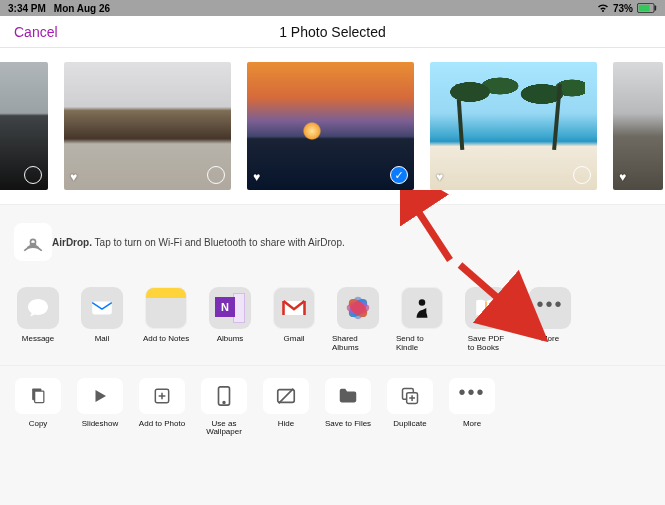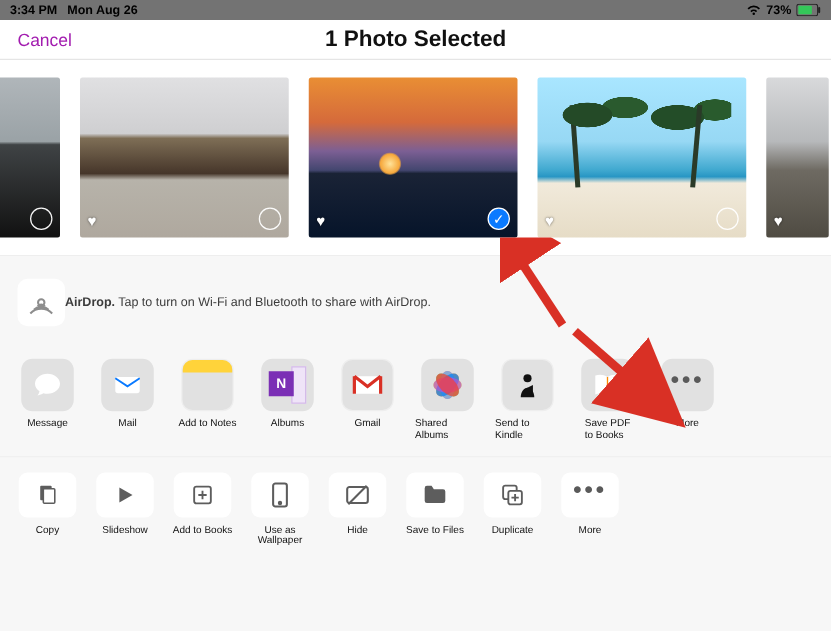--- a/index.html
+++ b/index.html
@@ -1,29 +1,29 @@
 <!DOCTYPE html>
 <html><head>
 <meta charset="utf-8">
 <style>
   * { box-sizing: border-box; margin: 0; padding: 0; font-family: -apple-system, "Helvetica Neue", Helvetica, Arial, sans-serif; }
   html, body { width: 665px; height: 505px; background: #fff; overflow: hidden; position: relative; }
   body { background: #f7f7f7; }
 
   
-  .status-bar { height: 16px; width: 100%; background:#737373; display:flex; align-items:center; font-size:10px; font-weight:600; padding:0 8px; }
+  .status-bar { height: 16px; width: 100%; background:#a3a3a3; display:flex; align-items:center; font-size:10px; font-weight:600; padding:0 8px; }
   .status-left { display:flex; gap:8px; }
   .status-right { margin-left:auto; display:flex; gap:4px; align-items:center; }
   .wifi-ico, .batt-ico { display:inline-block; }
   .wifi-ico svg, .batt-ico svg { display:block; }
 
   
   .navbar { height:32px; width:100%; background:#fff; display:flex; align-items:center; padding:0 14px; border-bottom:1px solid #e5e5e5; }
   .cancel-btn { color:#a21caf; font-size:14px; cursor:pointer; }
-  .nav-title { position:absolute; left:50%; transform:translateX(-50%); font-size:18px; font-weight:700; color:#111; }
+  .nav-title { position:absolute; left:50%; transform:translateX(-50%); font-size:14px; font-weight:400; color:#111; }
 
   
   .photo-strip { display:flex; gap:16px; padding:14px 0 14px 0; background:#fff; margin-top:0; width:100%; overflow:hidden; border-bottom:1px solid #eee;}
   .photo-strip-inner { display:flex; gap:16px; transform:translateX(-14px); }
   .photo { width:167px; height:128px; flex:0 0 auto; position:relative; border-radius:2px; overflow:hidden; }
   .photo.half-left { width:62px; }
   .photo.half-right { width:50px; }
   .heart { position:absolute; left:6px; bottom:6px; color:#fff; font-size:12px; text-shadow:0 0 2px rgba(0,0,0,.6);}
   .sel-circle { position:absolute; right:6px; bottom:6px; width:18px; height:18px; border-radius:50%; border:1.5px solid rgba(255,255,255,.95); background:rgba(0,0,0,0); }
   .sel-check { position:absolute; right:6px; bottom:6px; width:18px; height:18px; border-radius:50%; background:#0a7aff; display:flex; align-items:center; justify-content:center; color:#fff; font-size:11px; border:1.5px solid #fff;}
@@ -254,21 +254,21 @@
     <span class="lbl">Slideshow</span>
   </div>
 
   <div class="action">
     <div class="act-tile">
       <svg width="20" height="20" viewBox="0 0 24 24" fill="none" stroke="currentColor" stroke-width="1.8">
           <rect x="4" y="4" width="16" height="16" rx="2"></rect>
           <path d="M12 8v8M8 12h8"></path>
         </svg>
     </div>
-    <span class="lbl">Add to Books</span>
+    <span class="lbl">Add to Photo</span>
   </div>
 
   <div class="action">
     <div class="act-tile">
       <svg width="16" height="22" viewBox="0 0 16 24" fill="none" stroke="currentColor" stroke-width="1.8">
           <rect x="2" y="2" width="12" height="20" rx="2"></rect>
           <circle cx="8" cy="19" r="1" fill="currentColor"></circle>
         </svg>
     </div>
     <span class="lbl">Use as

